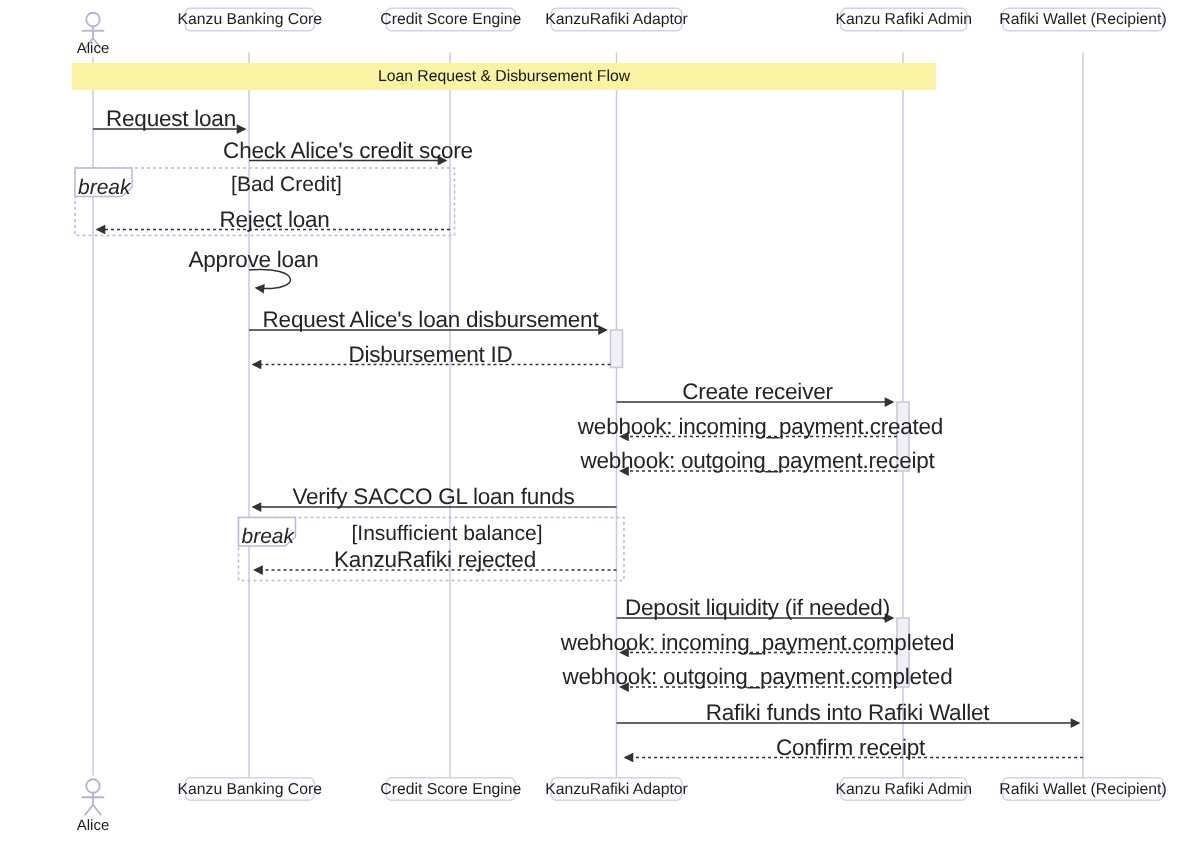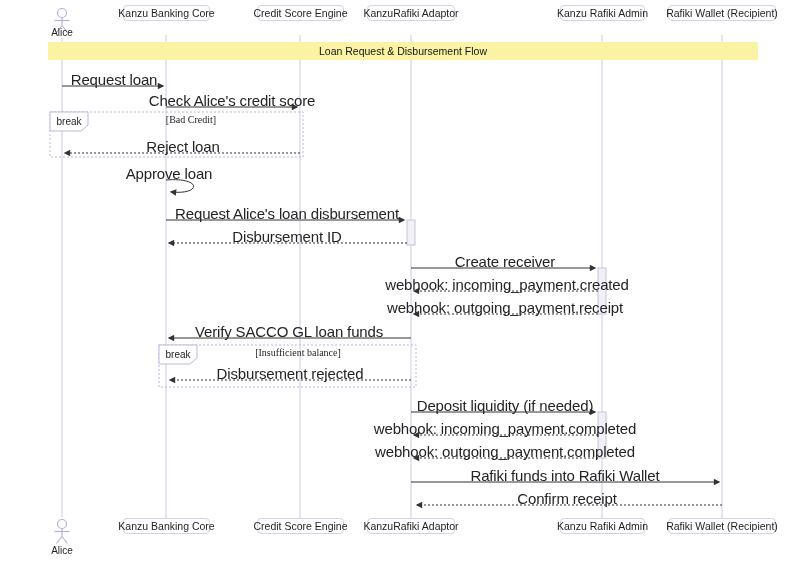--- a/index.html
+++ b/index.html
@@ -19,36 +19,36 @@
   .actor-figure{stroke:var(--actor,#b3b3d9);stroke-width:1.2;fill:#ffffff;}
   .arrowhead{fill:var(--arrow,#333333);}
   .pbox{
     position:absolute;height:16px;box-sizing:border-box;
     border:1px solid var(--participant-border,#d2d2ea);
     background:var(--participant-fill,#fefeff);
     border-radius:4px;display:flex;align-items:center;justify-content:center;
     font-size:10.5px;color:#1f1f1f;white-space:nowrap;
   }
   .banner{
-    position:absolute;left:48px;top:42px;width:710px;height:18px;
+    position:absolute;left:48px;top:42px;width:576px;height:18px;
     background:var(--banner-fill,#faf3a3);
     display:flex;align-items:center;justify-content:center;
     font-size:10.5px;color:#151515;
   }
   .msg{
     position:absolute;transform:translateX(-50%);
     font-size:15px;letter-spacing:-0.15px;white-space:nowrap;color:#242424;
   }
   .guard{
     position:absolute;transform:translateX(-50%);
-    font-size:10px;white-space:nowrap;color:#242424;font-family:Liberation Serif, serif;
+    font-size:14px;white-space:nowrap;color:#242424;
   }
   .break-label{
-    position:absolute;width:34px;text-align:center;
-    font-size:10px;color:#242424;
+    position:absolute;width:34px;
+    font-size:14px;color:#242424;font-style:italic;
   }
   .actor-label{
     position:absolute;transform:translateX(-50%);
     font-size:10px;color:#1f1f1f;white-space:nowrap;
   }
 </style>
 </head>
 <body>
 
 <div class="stage">
@@ -144,20 +144,20 @@
   <div class="msg" style="left:114px;top:71px;">Request loan</div>
   <div class="msg" style="left:232px;top:92px;">Check Alice's credit score</div>
   <div class="msg" style="left:183px;top:138px;">Reject loan</div>
   <div class="msg" style="left:169px;top:165px;">Approve loan</div>
   <div class="msg" style="left:287px;top:205px;">Request Alice's loan disbursement</div>
   <div class="msg" style="left:287px;top:228px;">Disbursement ID</div>
   <div class="msg" style="left:505px;top:253px;">Create receiver</div>
   <div class="msg" style="left:507px;top:276px;">webhook: incoming_payment.created</div>
   <div class="msg" style="left:505px;top:299px;">webhook: outgoing_payment.receipt</div>
   <div class="msg" style="left:289px;top:323px;">Verify SACCO GL loan funds</div>
-  <div class="msg" style="left:290px;top:365px;">Disbursement rejected</div>
+  <div class="msg" style="left:290px;top:365px;">KanzuRafiki rejected</div>
   <div class="msg" style="left:505px;top:397px;">Deposit liquidity (if needed)</div>
   <div class="msg" style="left:505px;top:420px;text-align:right;">webhook: incoming_payment.completed</div>
   <div class="msg" style="left:505px;top:443px;">webhook: outgoing_payment.completed</div>
   <div class="msg" style="left:565px;top:467px;">Rafiki funds into Rafiki Wallet</div>
   <div class="msg" style="left:567px;top:490px;">Confirm receipt</div>
 
 </div>
 
 </body></html>

